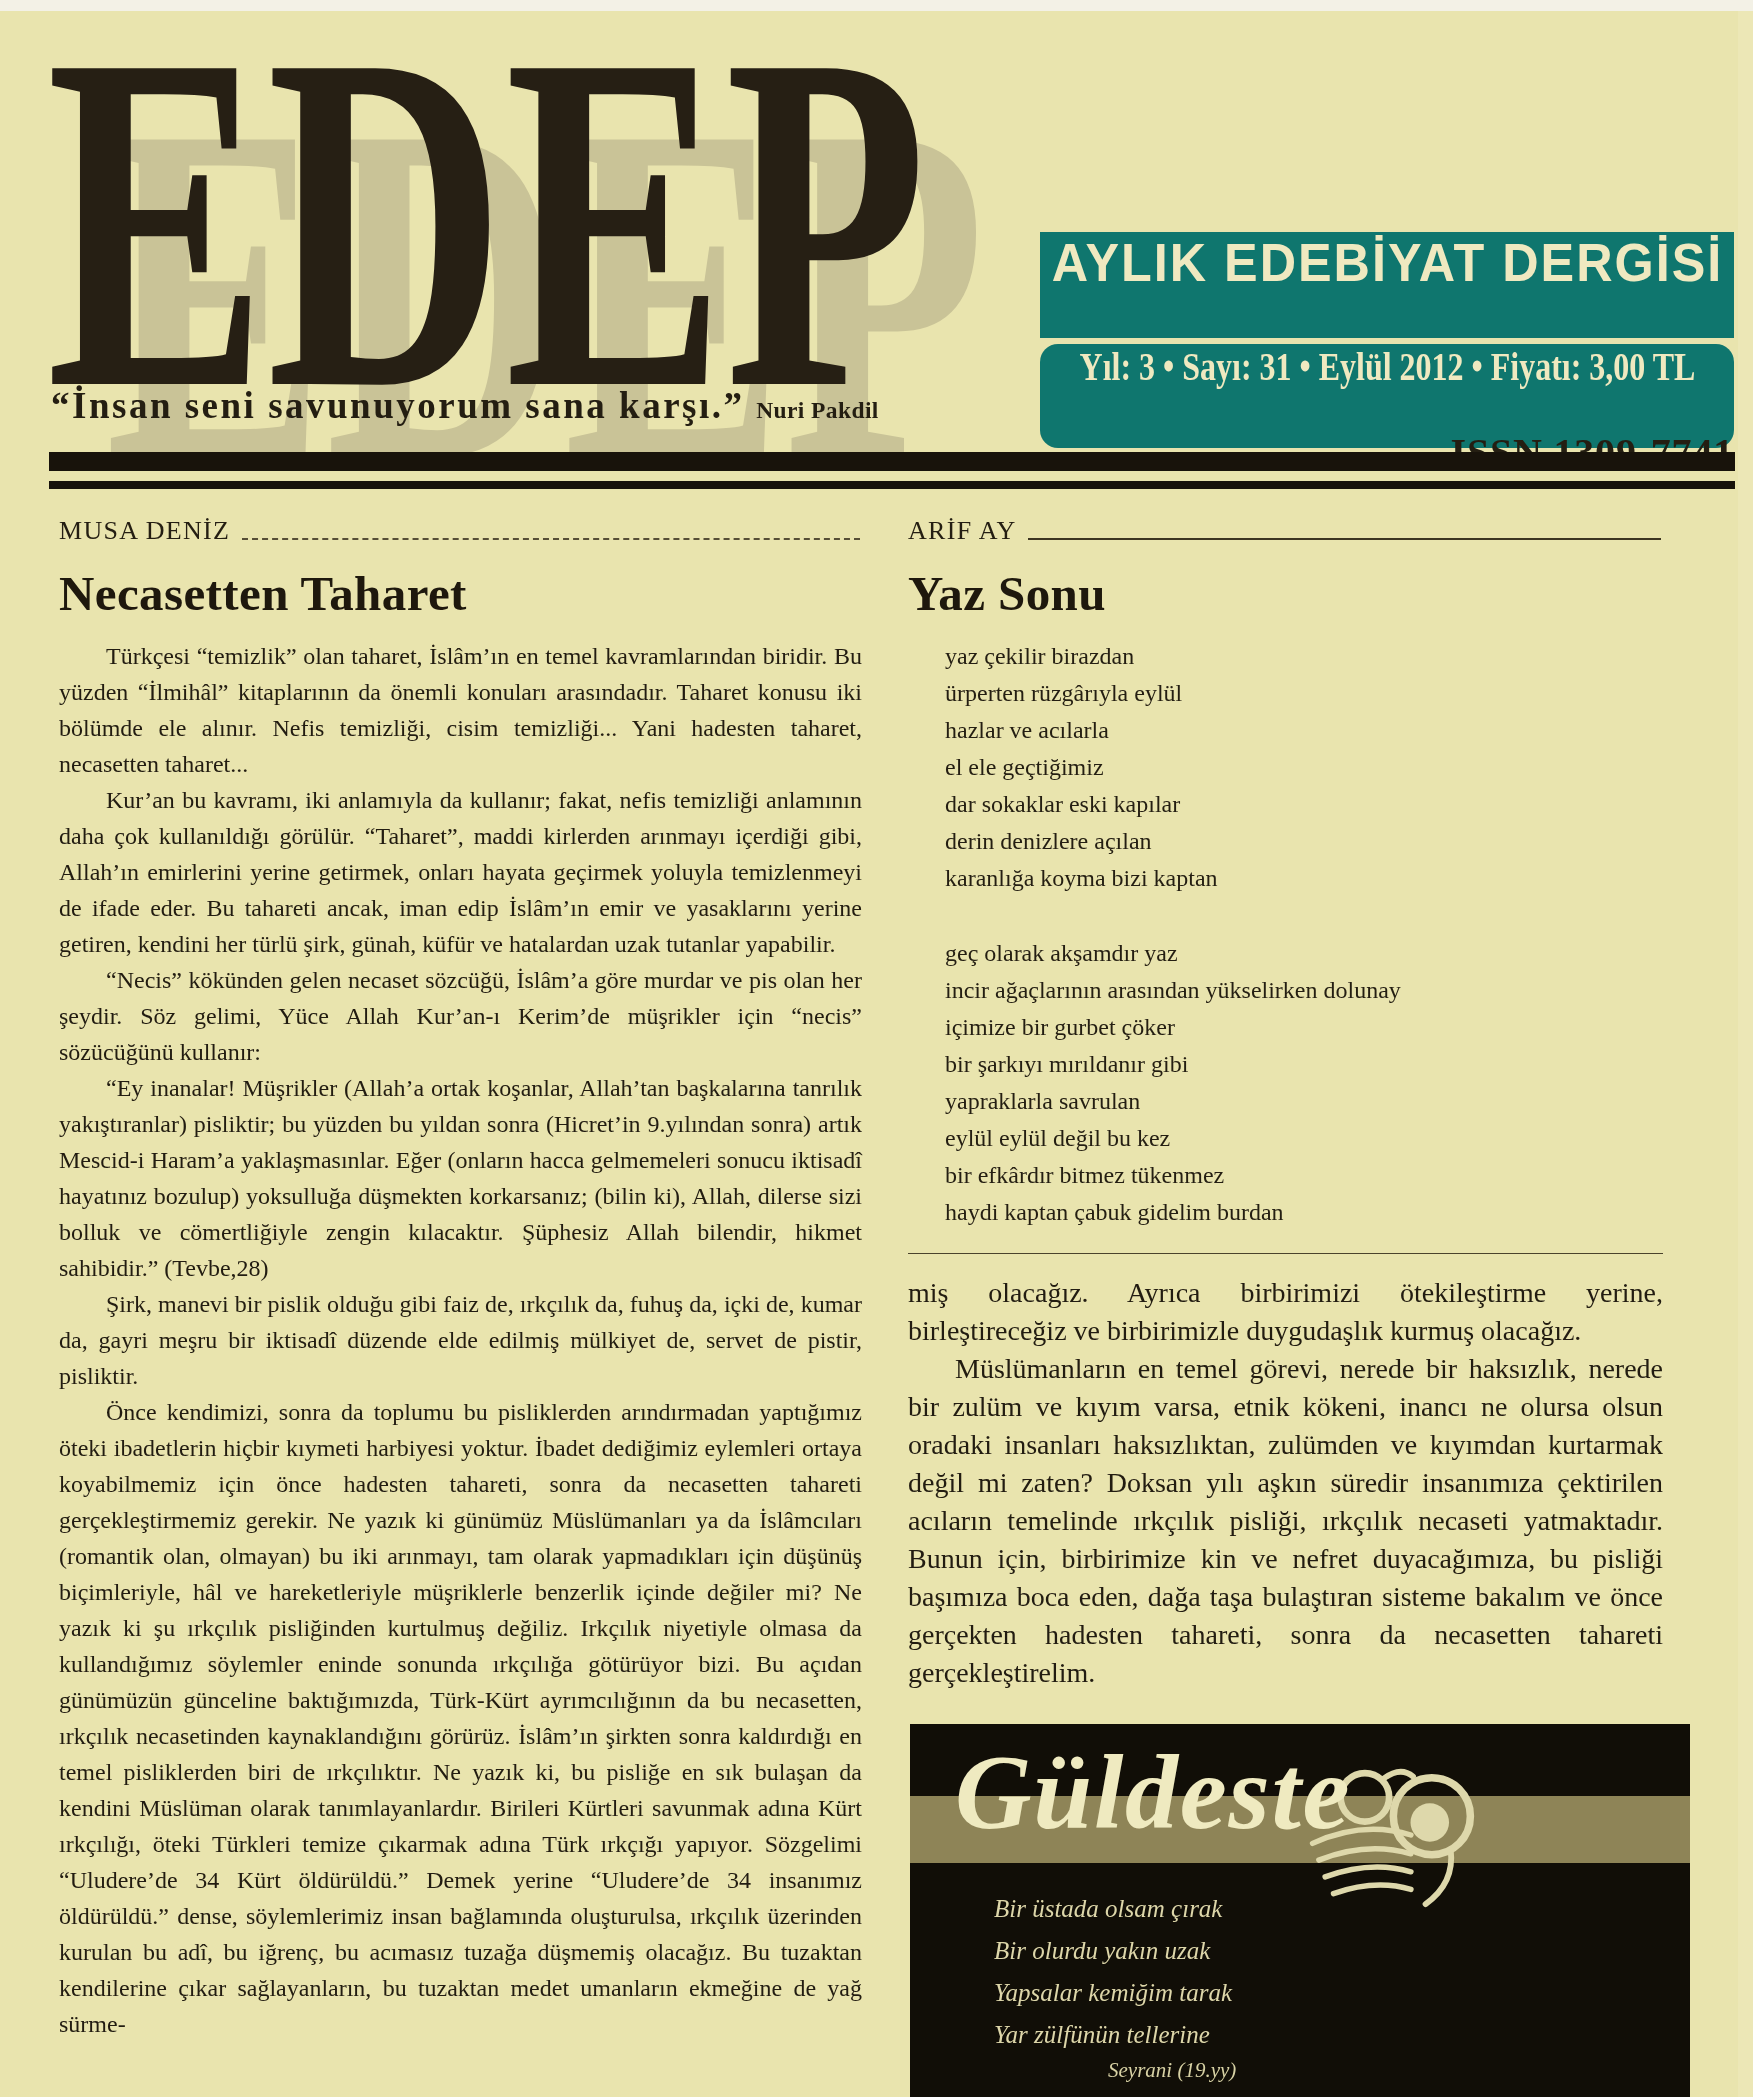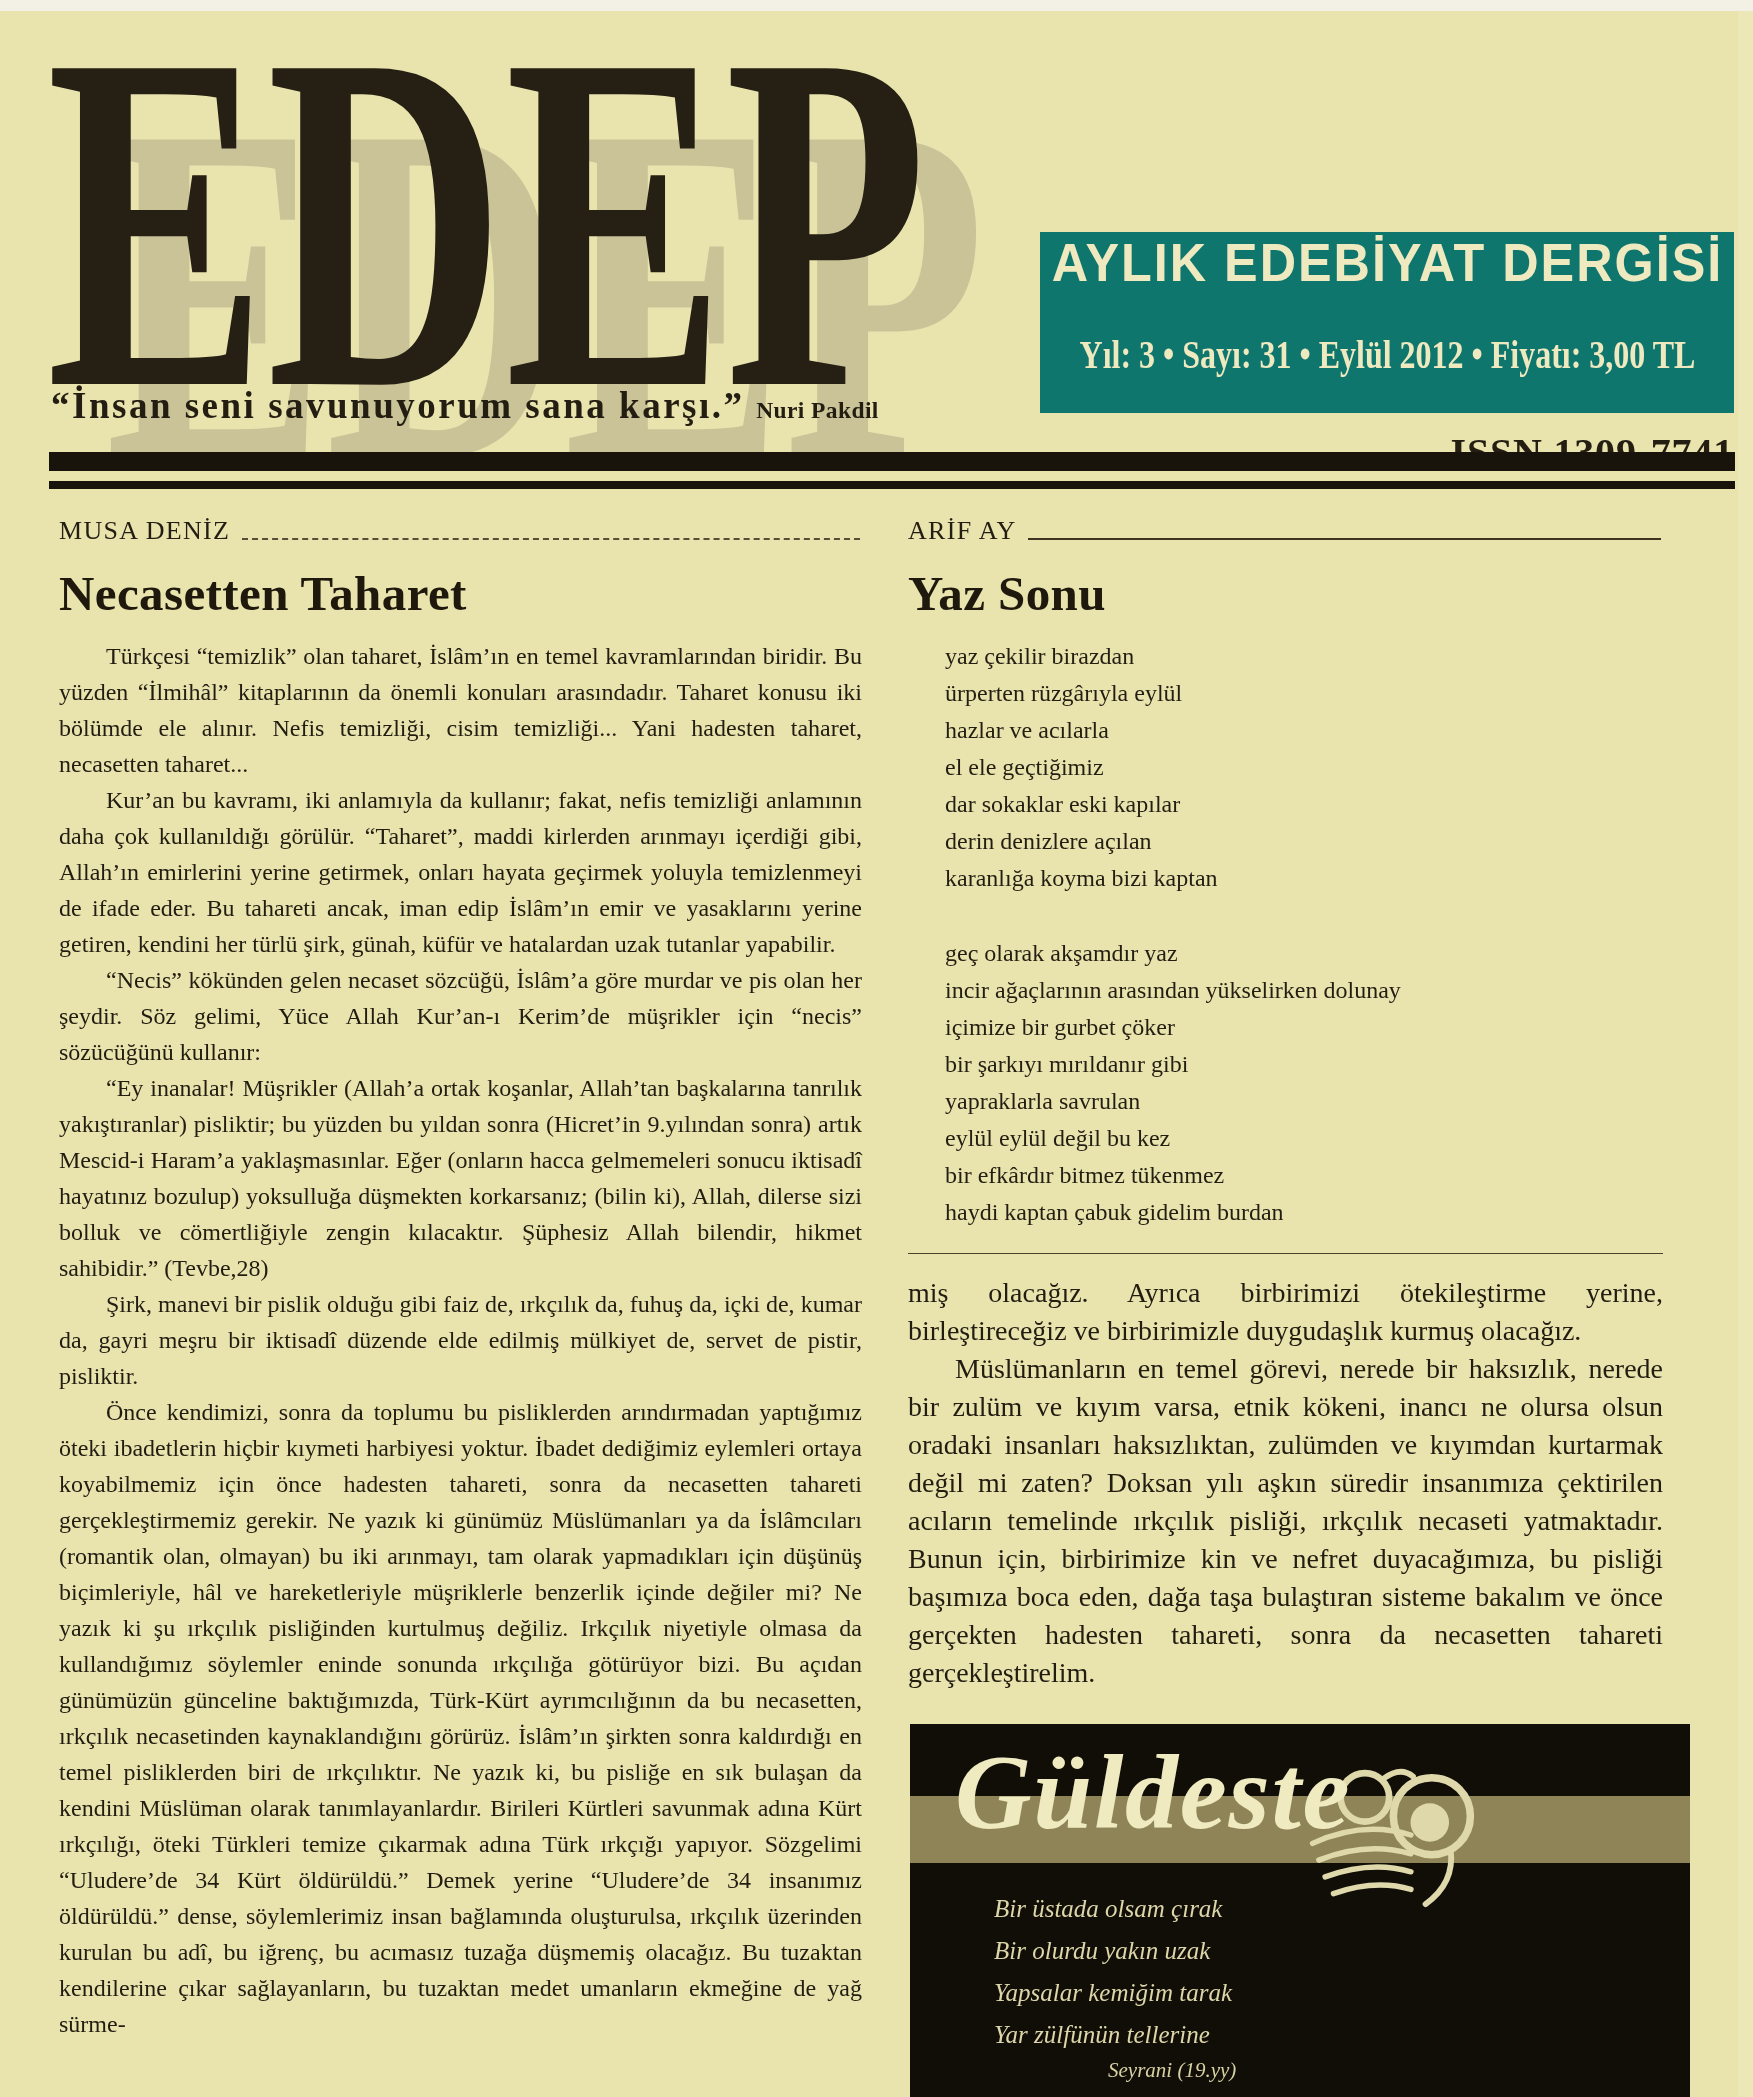--- a/index.html
+++ b/index.html
@@ -23,21 +23,21 @@
     left:1040px;width:694px;background:#0f766e;
     display:flex;align-items:flex-start;justify-content:center;
     color:#efe9c0;text-align:center;
   }
   #banner1{top:232px;height:106px;}
   #banner1 span{
     font-family:"Liberation Sans","DejaVu Sans",sans-serif;
     font-weight:bold;font-size:53px;letter-spacing:2.1px;
     display:inline-block;transform:scaleX(.95);white-space:nowrap;
   }
-  #banner2{top:332px;height:81px;}
+  #banner2{top:344px;height:104px;border-radius:18px;}
   #banner2 span{
     font-weight:bold;font-size:39px;display:inline-block;
     transform:scaleX(.82);white-space:nowrap;
   }
   #issn{
     left:1040px;top:429px;width:694px;text-align:right;
     font-size:40px;font-weight:bold;letter-spacing:0.8px;
   }
   .rule{left:49px;width:1686px;background:#18130b;}
   #rule-thick{top:452px;height:19.3px;}

